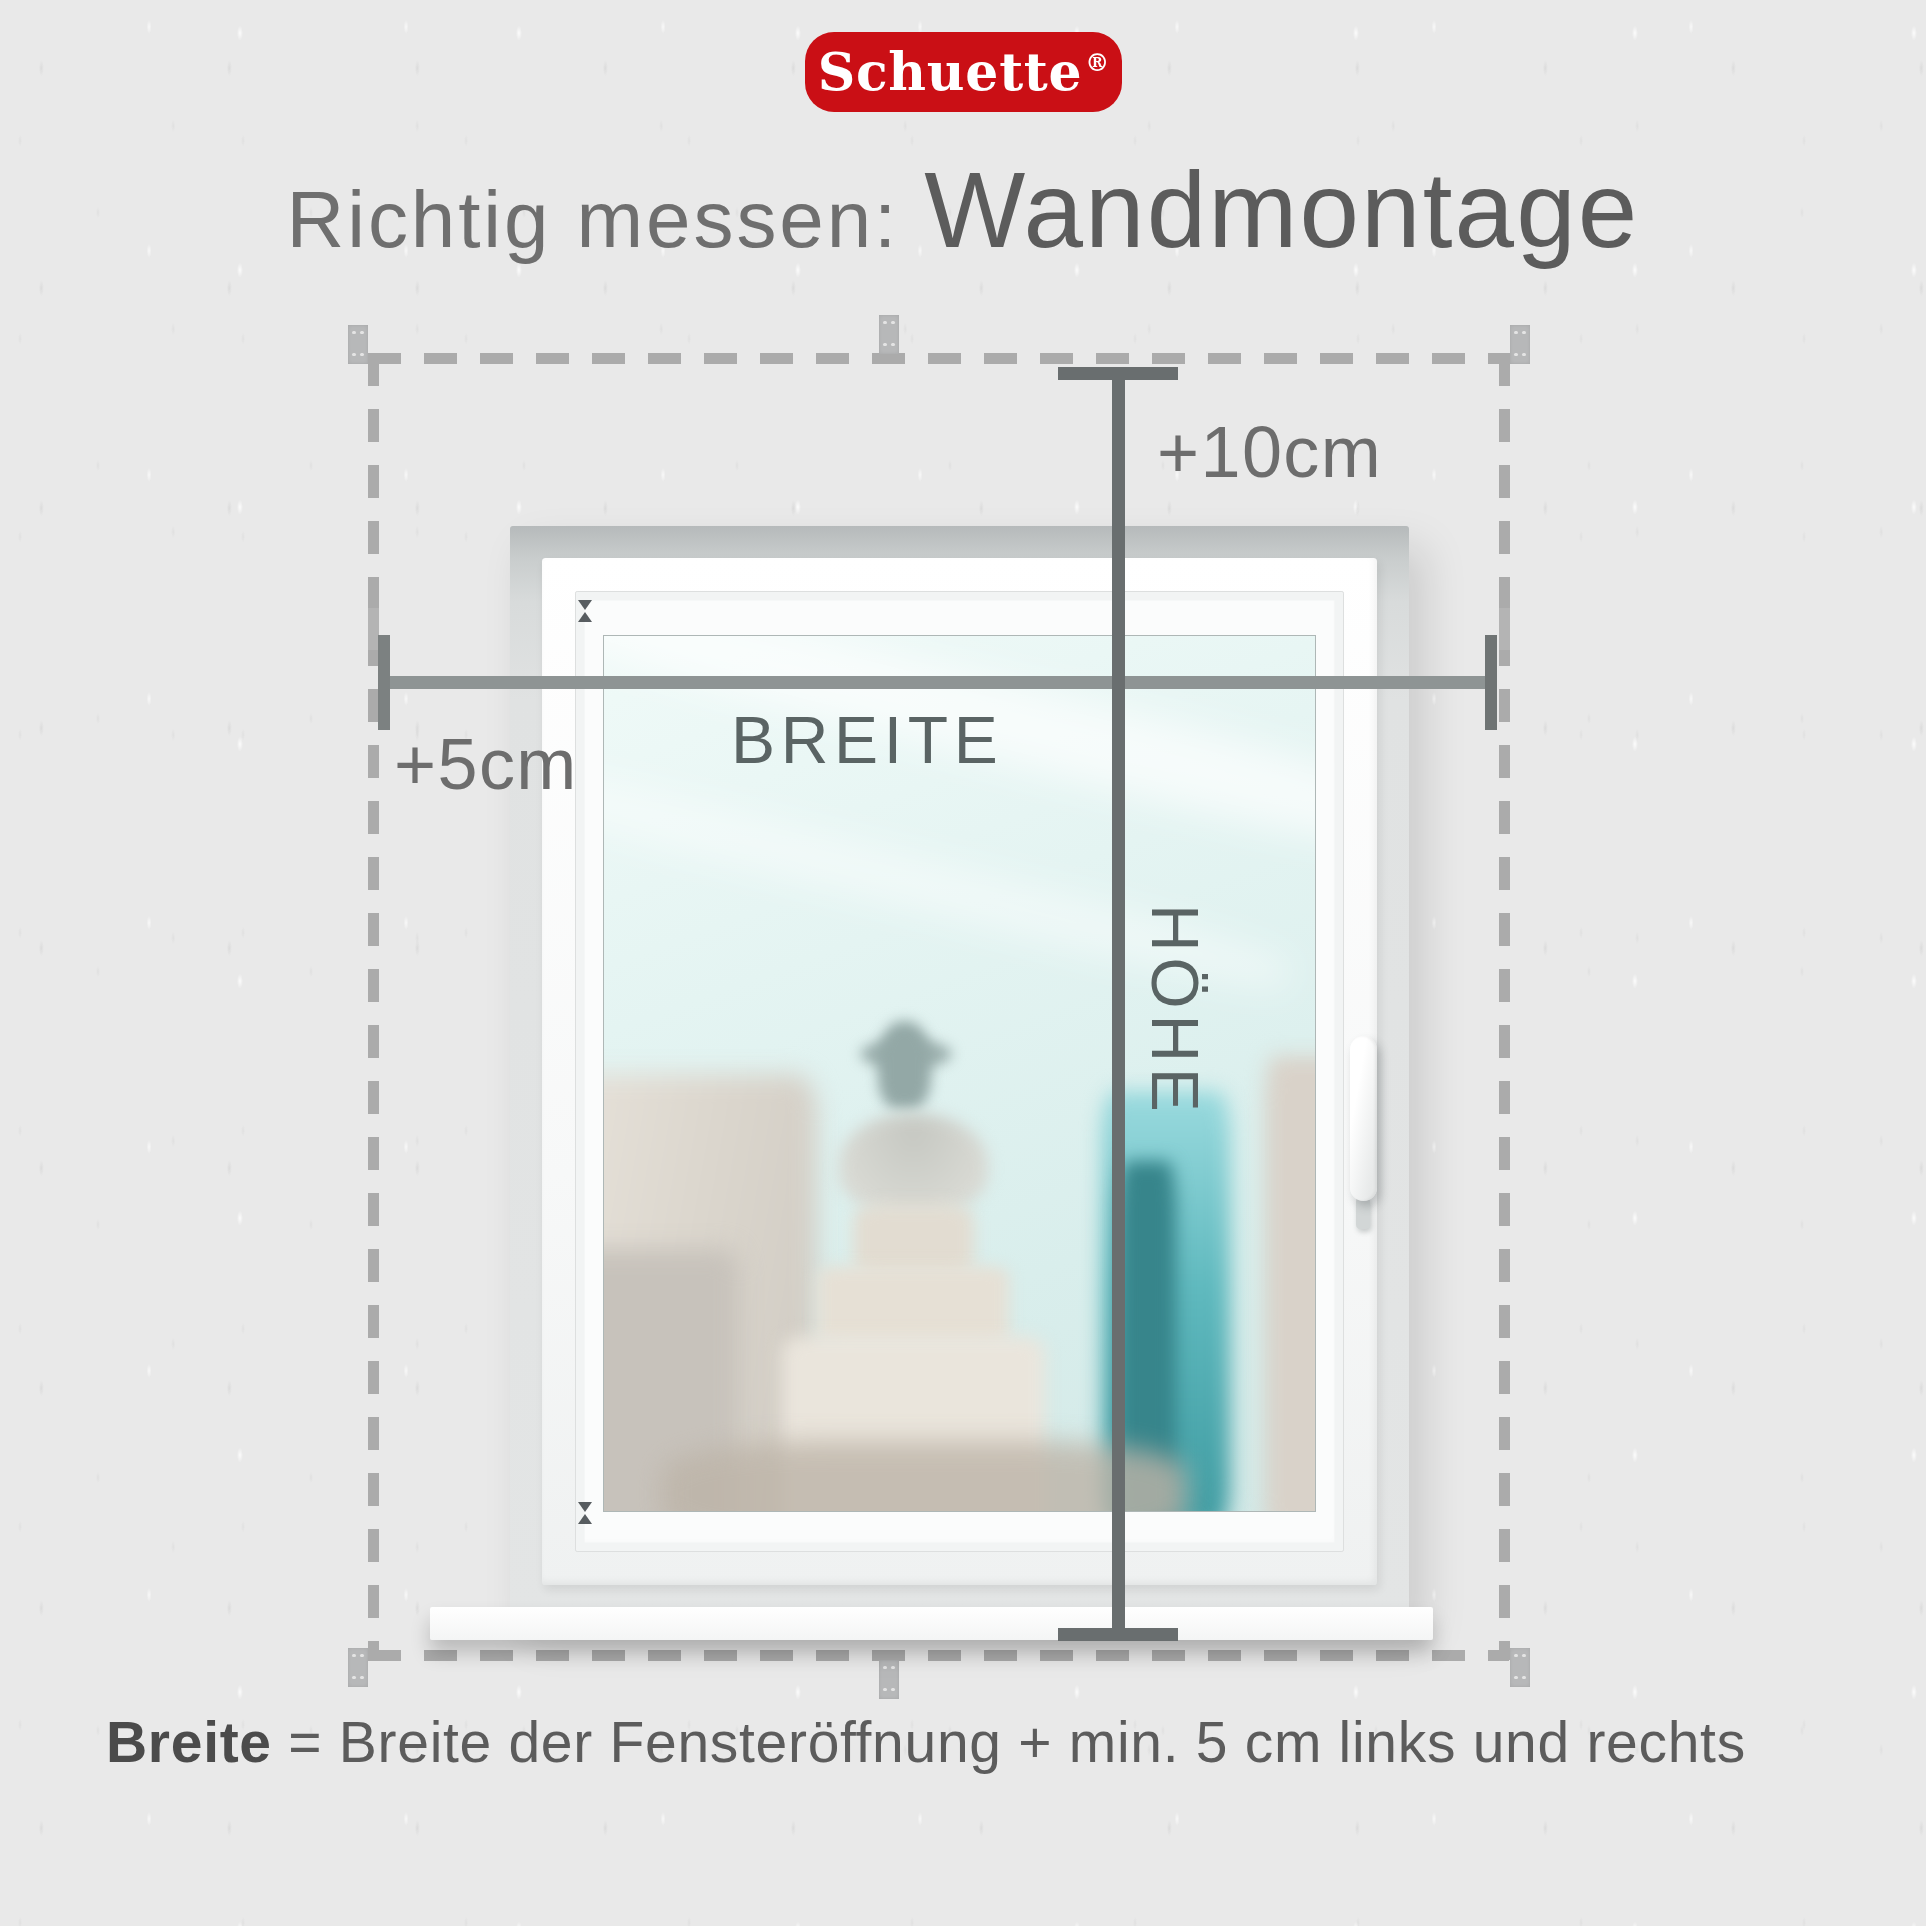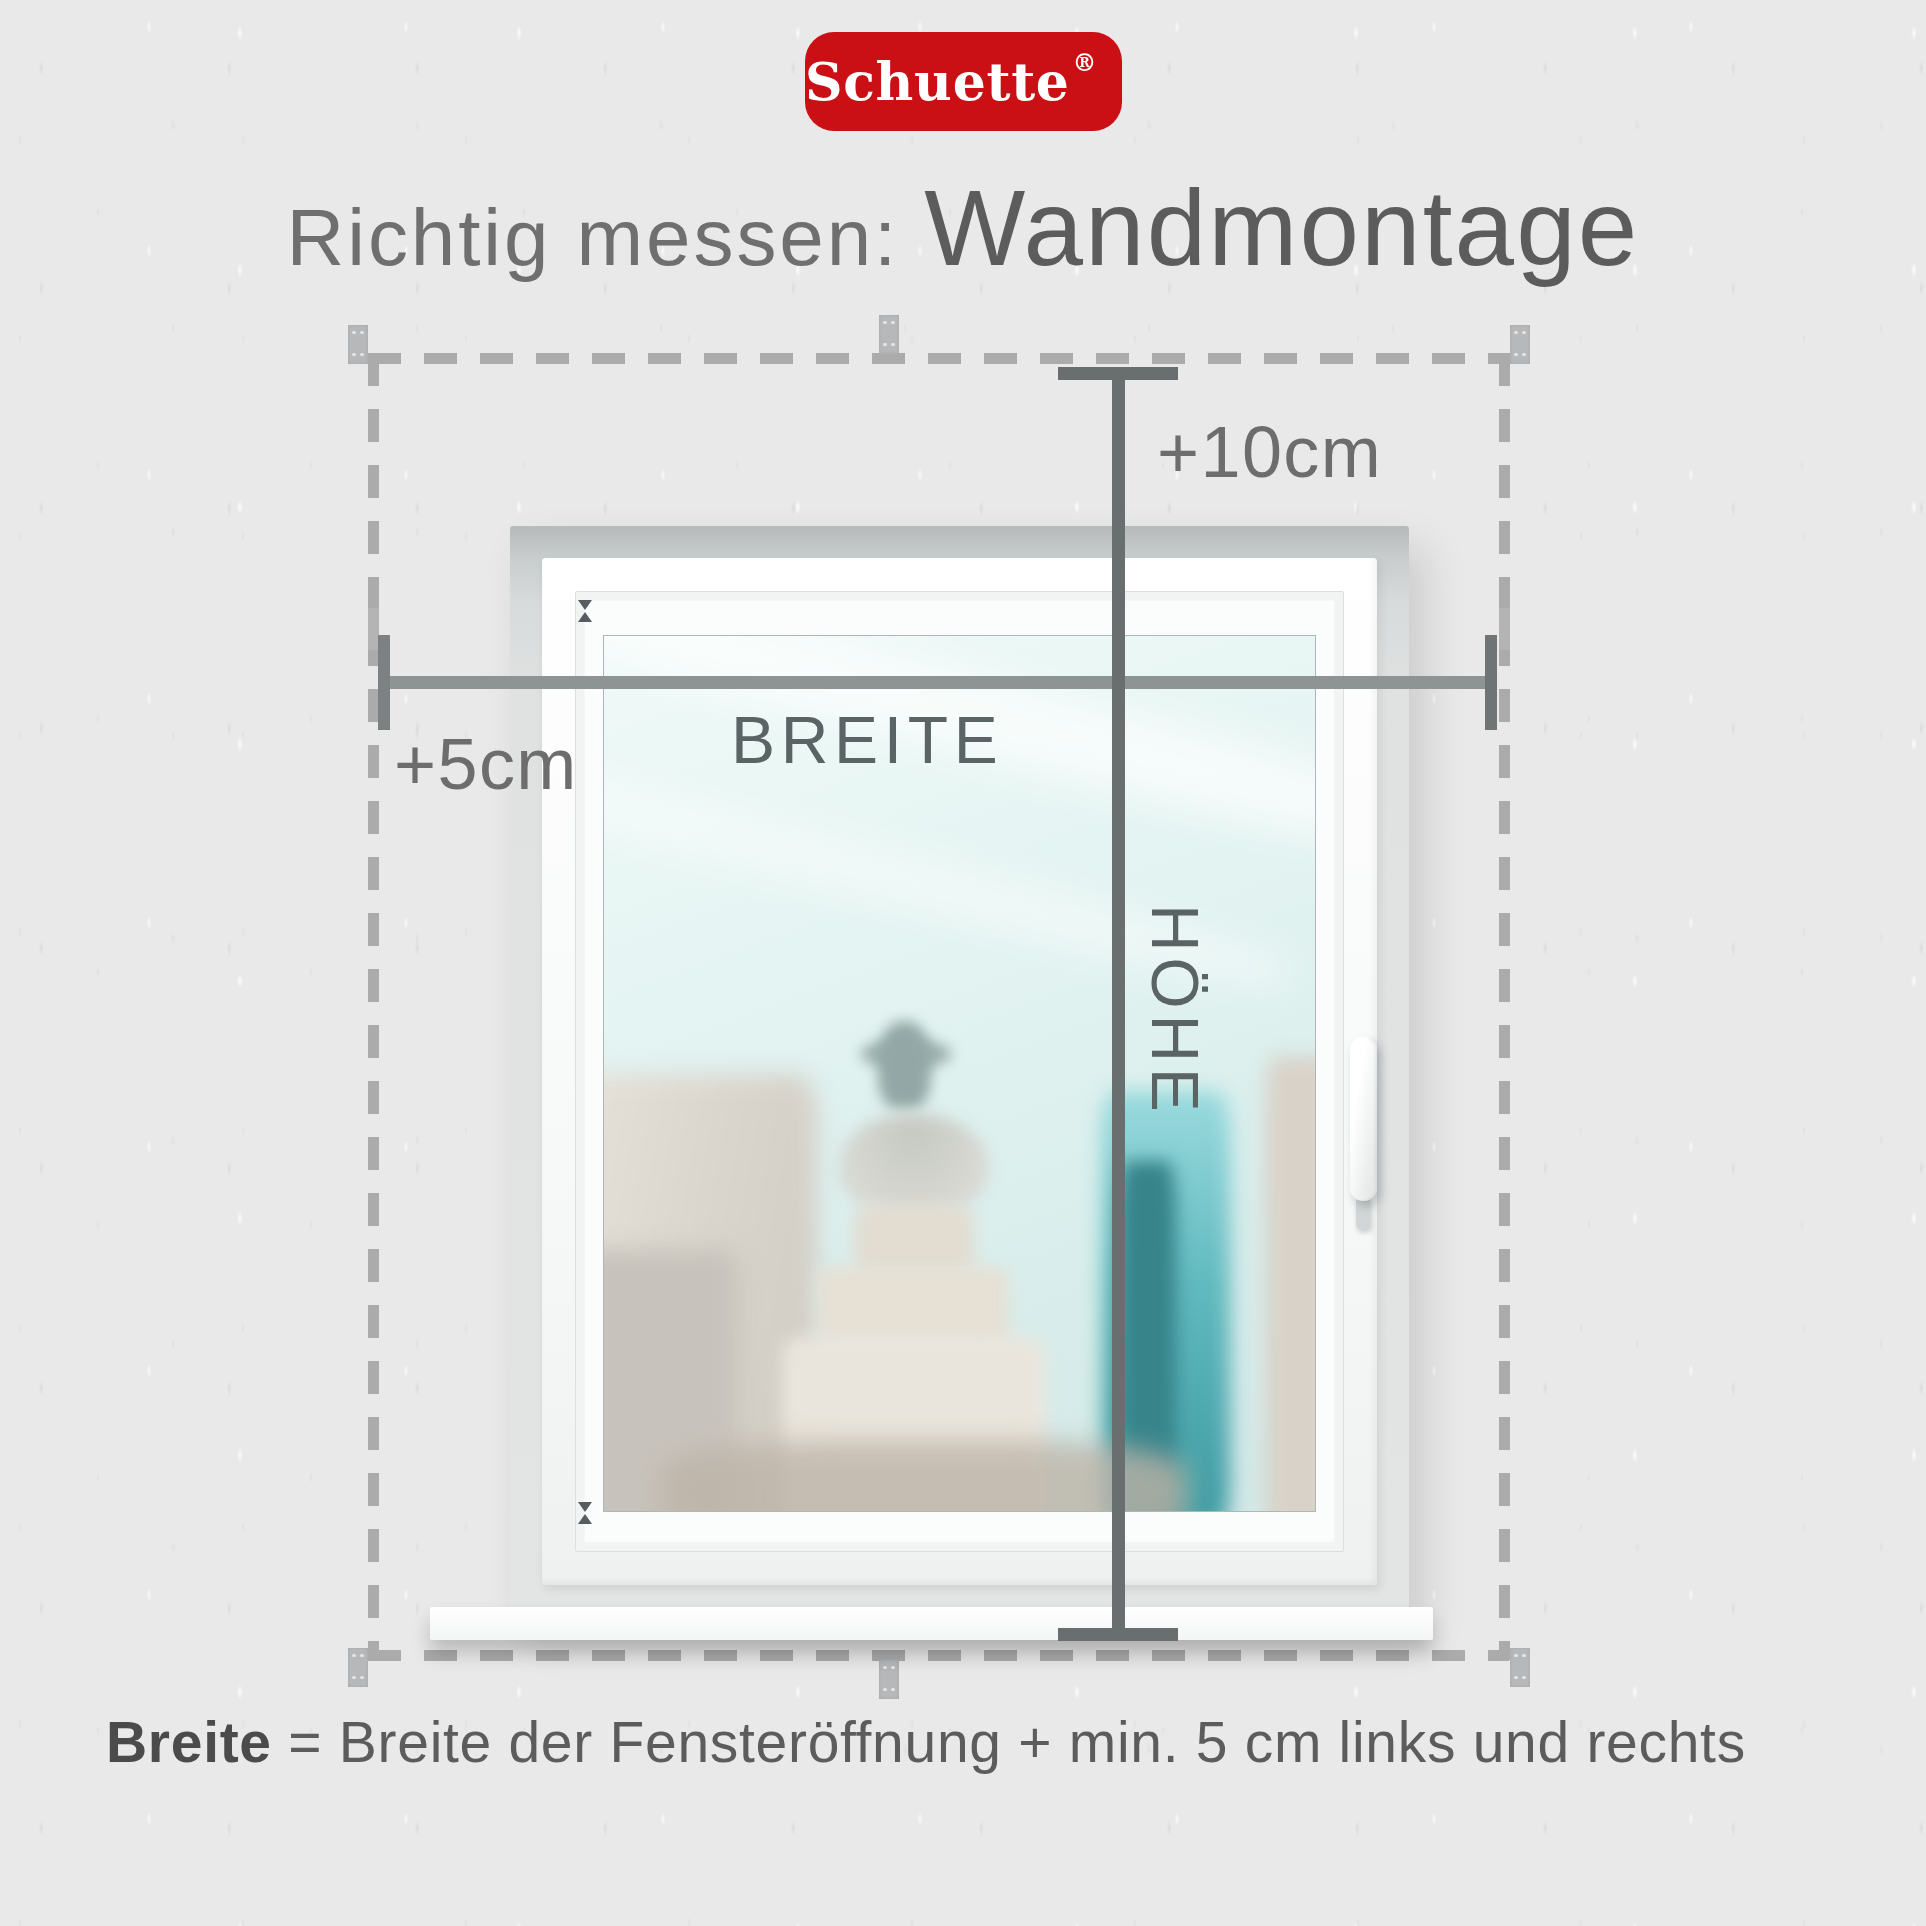--- a/index.html
+++ b/index.html
@@ -17,35 +17,35 @@
       radial-gradient(2.9px 9.3px at 71% 62%, rgba(160,160,160,.13), transparent 70%),
       radial-gradient(2.9px 8px at 46% 84%, rgba(155,155,155,.12), transparent 70%),
       radial-gradient(4.3px 10.7px at 86% 14%, rgba(255,255,255,.85), transparent 70%),
       radial-gradient(2.9px 8.6px at 9% 71%, rgba(158,158,158,.12), transparent 70%),
       radial-gradient(3.6px 10px at 58% 12%, rgba(255,255,255,.7), transparent 70%);
     background-size:188px 220px,244px 203px,213px 253px,279px 237px,223px 198px,257px 224px;
   }
 
   
   .logo{
-    position:absolute;left:805px;top:32px;width:317px;height:99px;z-index:7;
+    position:absolute;left:805px;top:32px;width:317px;height:80px;z-index:7;
     background:#ca0f15;border-radius:29px;
-    display:flex;align-items:center;
+    display:flex;align-items:center;justify-content:center;
   }
   .logo-text{
     font-family:"DejaVu Serif",serif;font-weight:bold;
     color:#ffffff;font-size:52px;letter-spacing:0.7px;line-height:1;
   }
   .logo-reg{
     font-family:"DejaVu Serif",serif;font-weight:bold;
     color:#ffffff;font-size:24px;line-height:1;
     align-self:flex-start;margin-top:18.6px;margin-left:2.9px;
   }
   .title{
-    position:absolute;left:0;top:166px;width:1926px;z-index:7;margin:0;
+    position:absolute;left:0;top:148px;width:1926px;z-index:7;margin:0;
     text-align:center;font-weight:400;white-space:nowrap;
   }
   .title-prefix{font-size:80px;color:#6f6f6f;letter-spacing:2.9px;}
   .title-emphasis{font-size:107px;color:#5c5c5c;letter-spacing:2.1px;}
 
   
   .dash-h,.dash-v{position:absolute;z-index:2;}
   .dash-h{height:10.7px;background:repeating-linear-gradient(90deg,#ababab 0 33px,transparent 33px 56px);}
   .dash-v{width:10.7px;background:repeating-linear-gradient(180deg,#ababab 0 33px,transparent 33px 56px);}
   .dash-top{left:368px;top:353px;width:1141px;}

